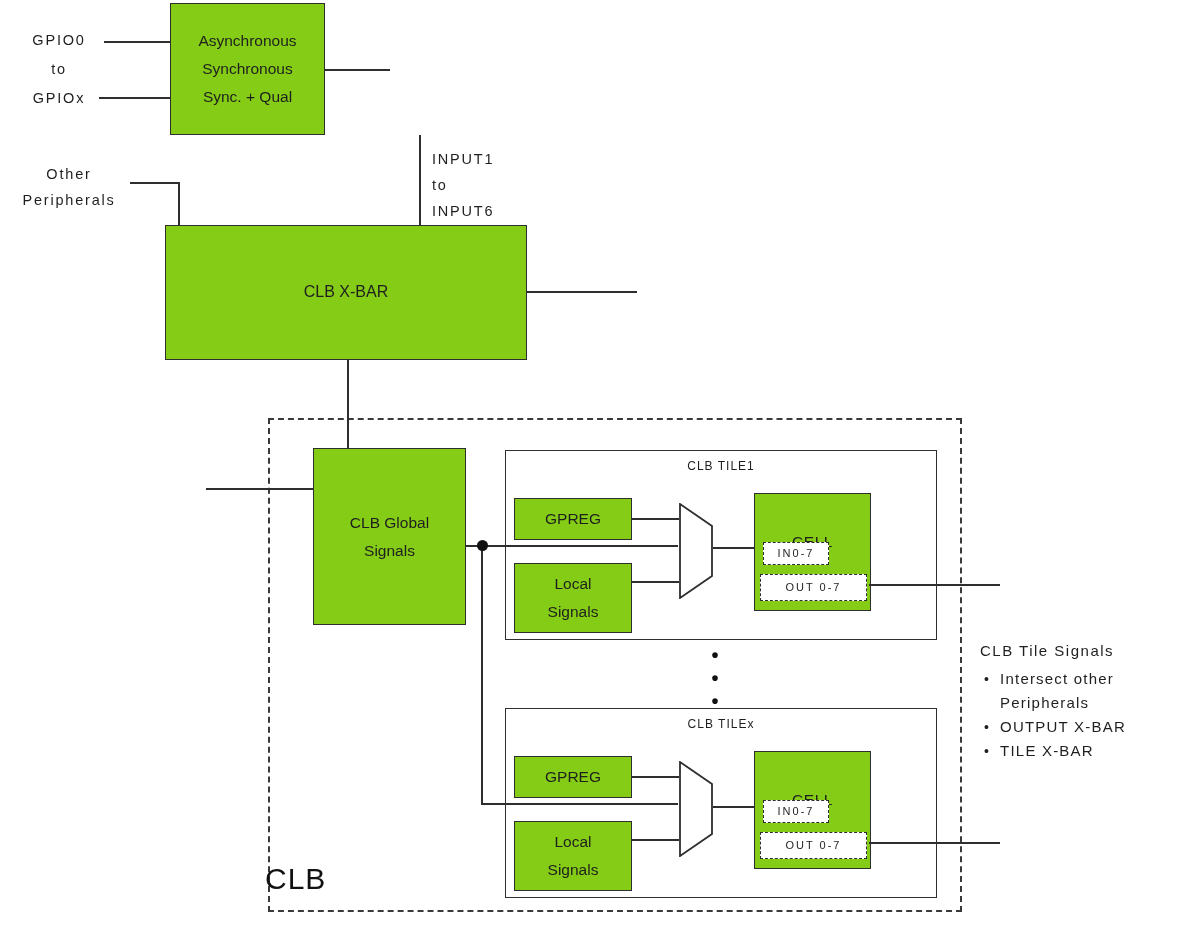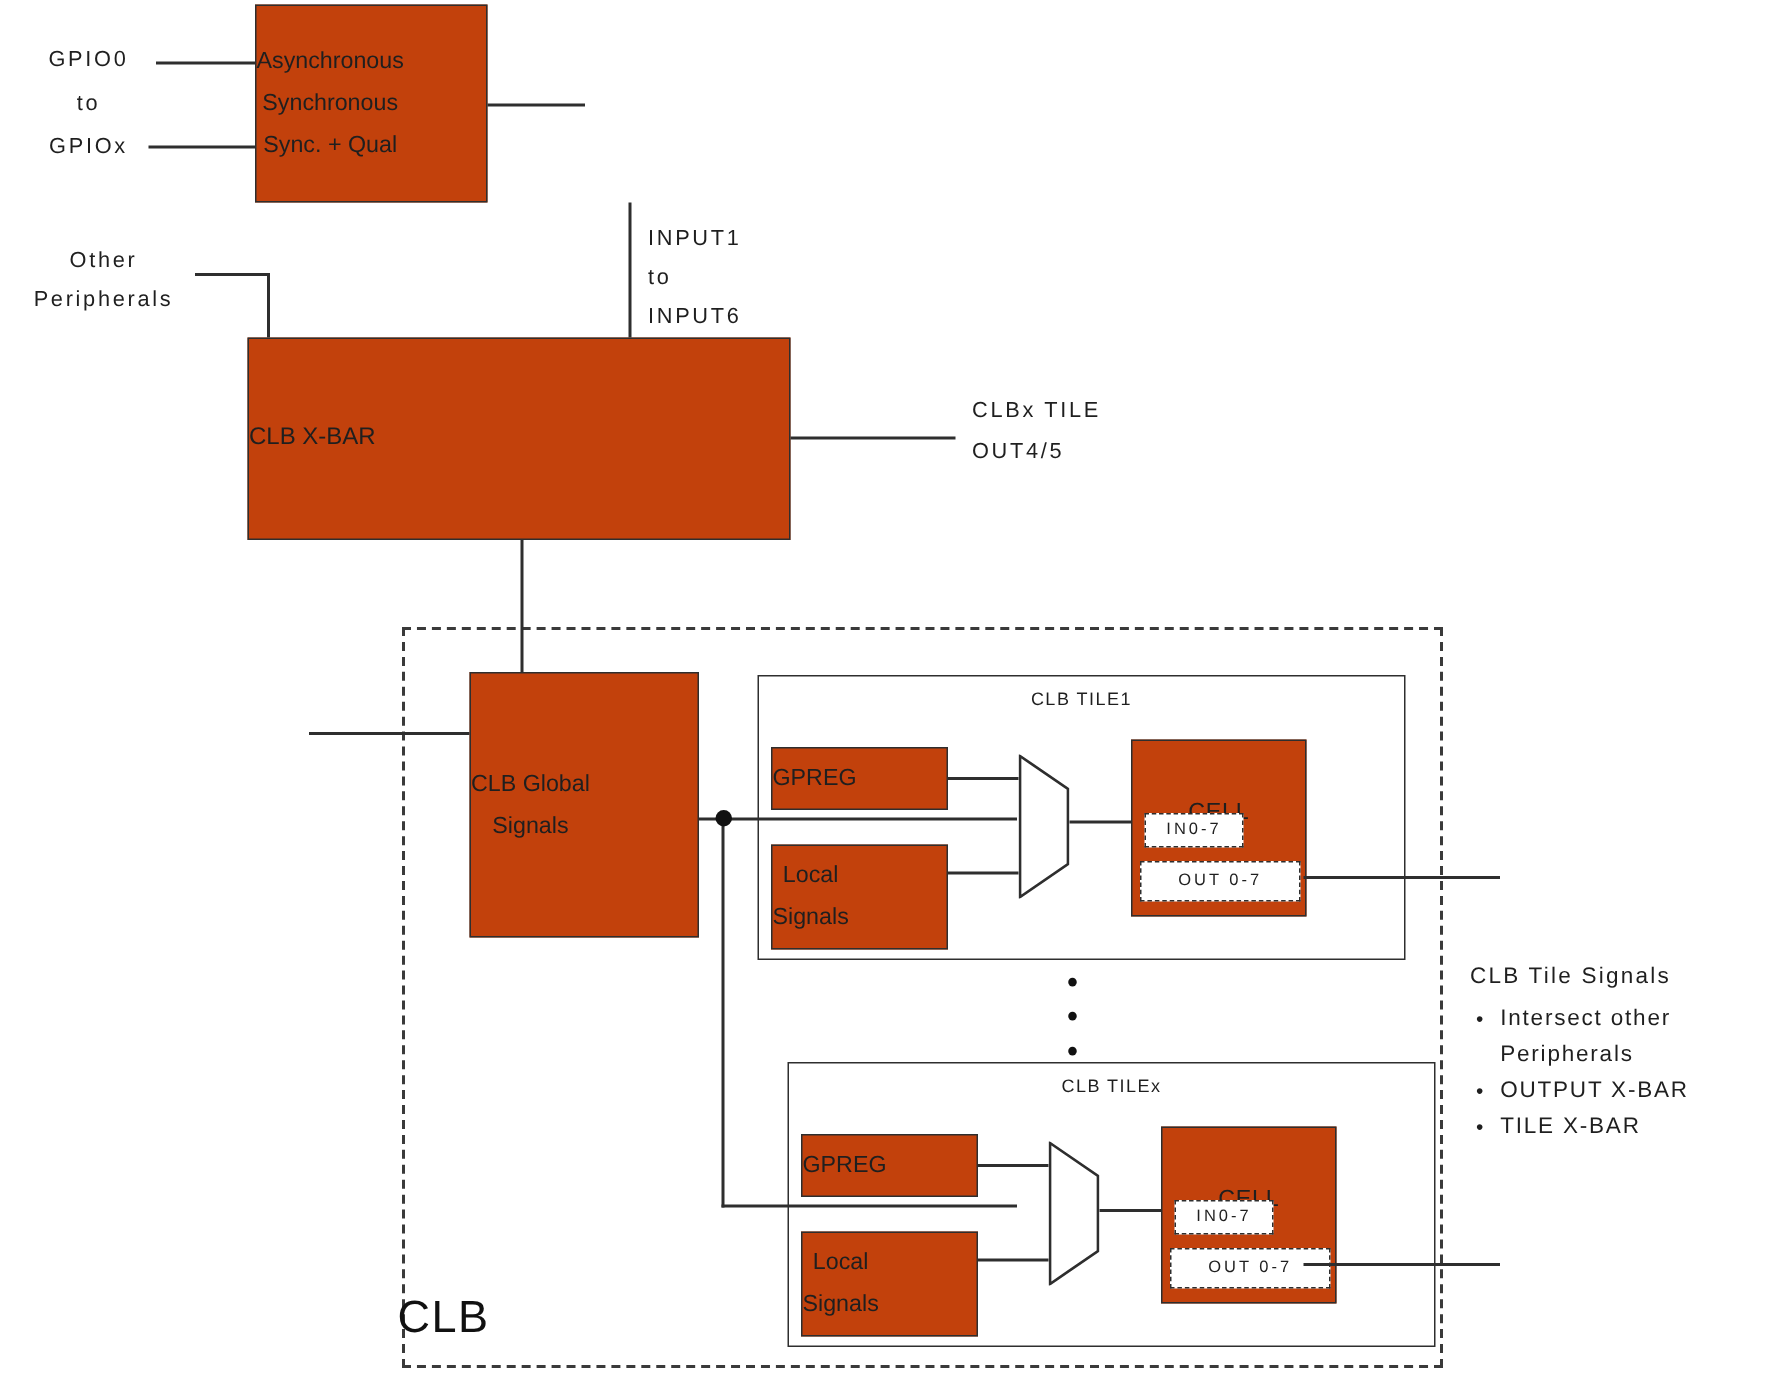--- a/index.html
+++ b/index.html
@@ -6,22 +6,22 @@
   html,body { background:#ffffff; }
   body {
     font-family:"Liberation Sans","DejaVu Sans",sans-serif;
     color:#1f1f1f;
   }
   .canvas {
     position:relative; width:1187px; height:925px;
     background:#ffffff; overflow:hidden;
   }
   .box {
-    position:absolute; border:1.6px solid #2e2e2e; background:#c2410c;
-    display:flex; align-items:center; 
+    position:absolute; border:1.6px solid #2e2e2e; background:#84cc16;
+    display:flex; align-items:center; justify-content:center;
     text-align:center; font-size:15.5px; line-height:1.8;
     white-space:pre-line;
   }
   .hline { position:absolute; height:1.8px; background:#2e2e2e; }
   .vline { position:absolute; width:1.8px; background:#2e2e2e; }
   .lbl {
     position:absolute; font-size:14.5px; letter-spacing:1.8px;
     white-space:pre-line; line-height:26px;
   }
   .center { text-align:center; }
@@ -74,22 +74,20 @@
 to
 INPUT6</div>
 
   <div class="lbl center" style="left:8px; top:161px; width:122px;">Other
 Peripherals</div>
 
   <div class="box" style="left:165px; top:225px; width:362px; height:135px; font-size:16px;">
     <span>CLB X-BAR</span>
   </div>
 
-  <div class="lbl" style="left:648px; top:261px; line-height:27px;">CLBx TILE
-OUT4/5</div>
 
 
   <div class="clb-dashed" style="left:268px; top:418px; width:694px; height:494px;"></div>
   <div class="clb-big" style="left:265px; top:862px;">CLB</div>
 
 
   <div class="box" style="left:313px; top:448px; width:153px; height:177px;">
     <span>CLB Global
 Signals</span>
   </div>
@@ -119,21 +117,21 @@
       <div class="dashed-sub" style="left:5px; top:80px; width:107px; height:27px;">
         <span>OUT 0-7</span>
       </div>
     </div>
   </div>
 
   <div class="ellipsis" style="left:700px; top:644px; width:30px;">•
 •
 •</div>
 
-  <div class="tile" style="left:505px; top:708px; width:432px; height:190px;margin-left:20px;">
+  <div class="tile" style="left:505px; top:708px; width:432px; height:190px;">
     <div class="tile-title">CLB TILEx</div>
     <div class="box" style="left:8px; top:47px; width:118px; height:42px;">
       <span>GPREG</span>
     </div>
     <div class="box" style="left:8px; top:112px; width:118px; height:70px;">
       <span>Local
 Signals</span>
     </div>
     <div class="hline" style="left:126px; top:67px; width:47px;"></div>
     <div class="hline" style="left:126px; top:130px; width:47px;"></div>

